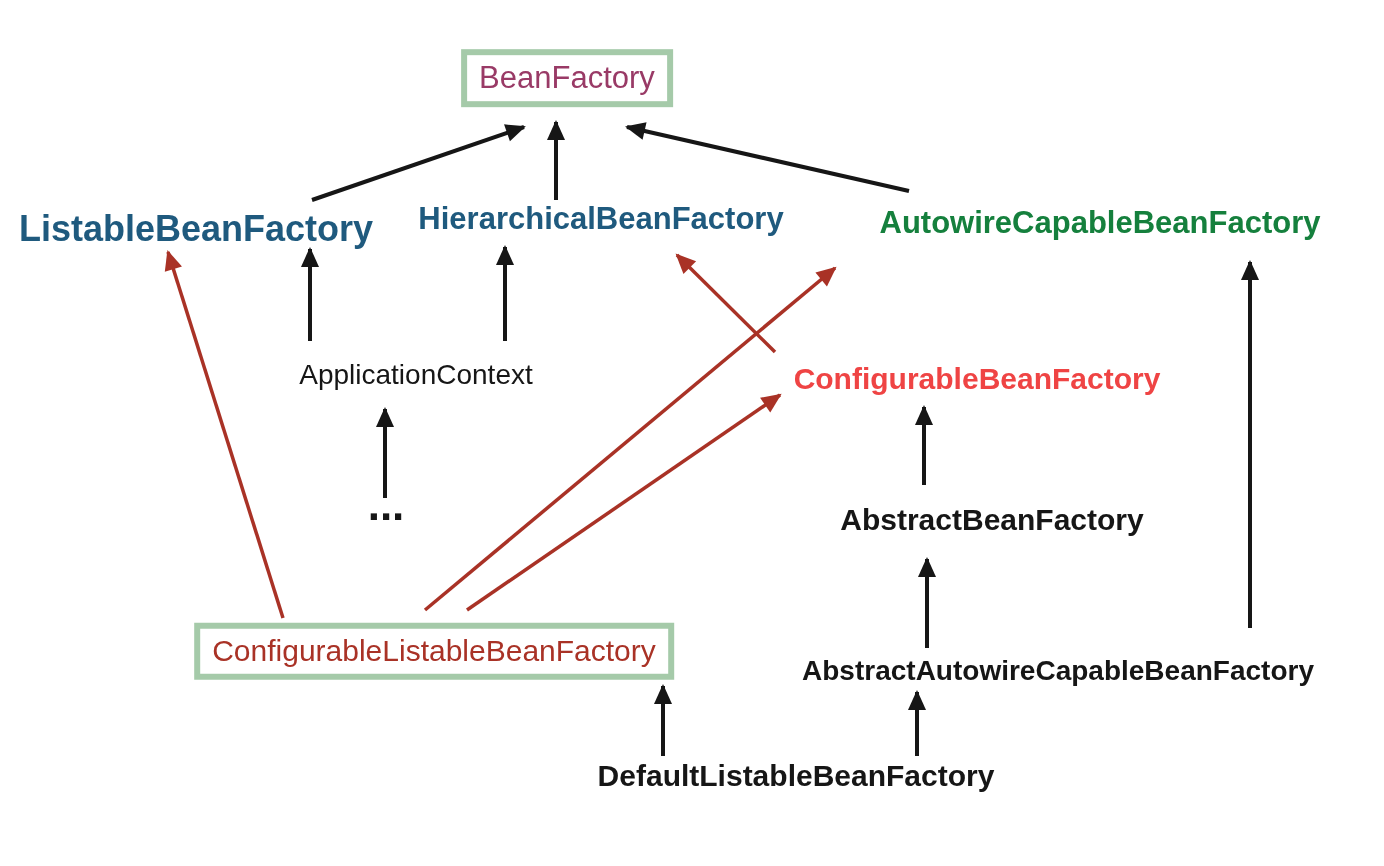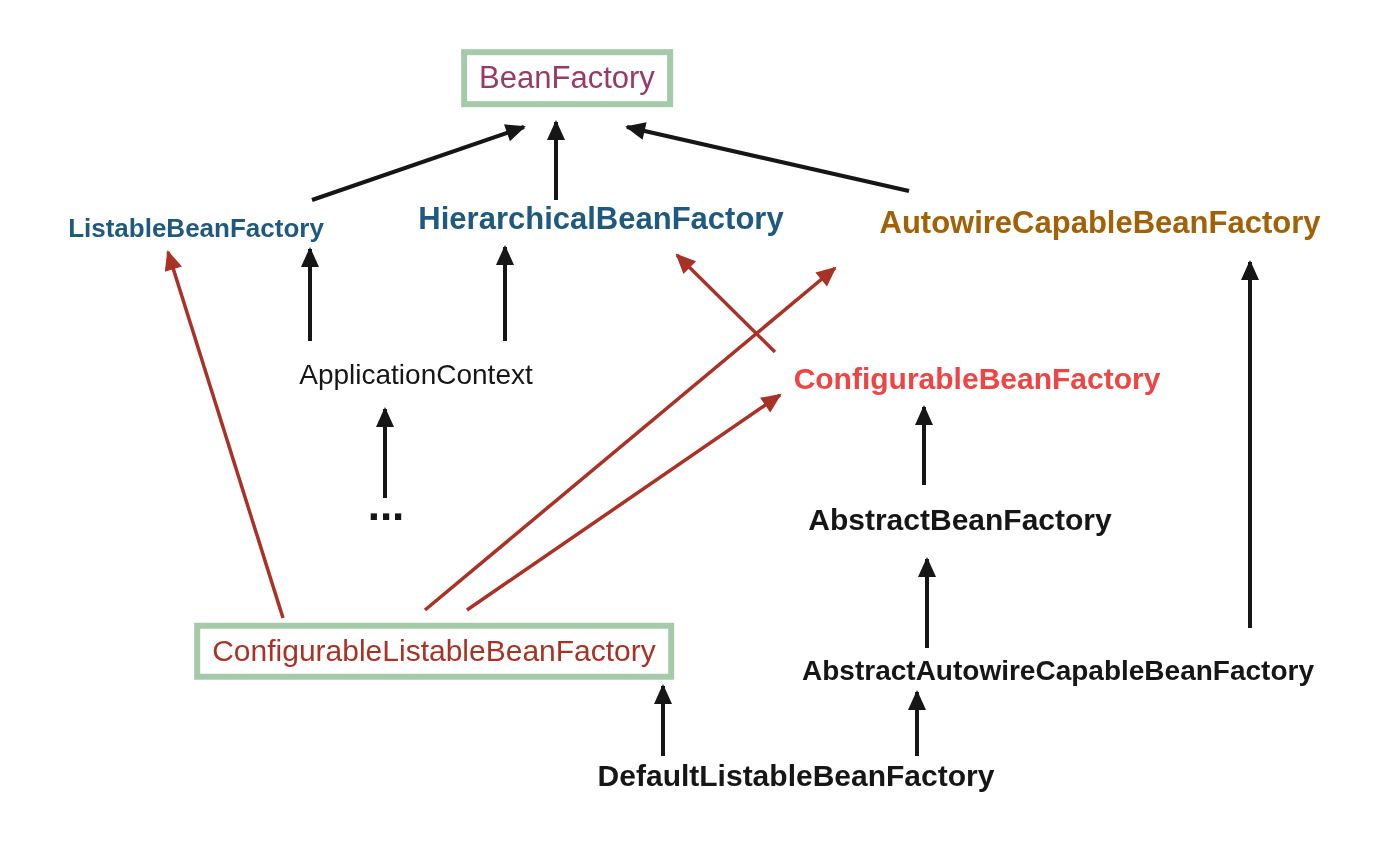--- a/index.html
+++ b/index.html
@@ -62,23 +62,23 @@
       <line x1="1250" y1="628" x2="1250" y2="262" stroke="#161616" stroke-width="4" marker-end="url(#arrow-black)"></line>
       <line x1="663" y1="756" x2="663" y2="686" stroke="#161616" stroke-width="4" marker-end="url(#arrow-black)"></line>
       <line x1="917" y1="756" x2="917" y2="692" stroke="#161616" stroke-width="4" marker-end="url(#arrow-black)"></line>
       <line x1="283" y1="618" x2="168" y2="252" stroke="#a93226" stroke-width="3.5" marker-end="url(#arrow-red)"></line>
       <line x1="425" y1="610" x2="835" y2="268" stroke="#a93226" stroke-width="3.5" marker-end="url(#arrow-red)"></line>
       <line x1="467" y1="610" x2="780" y2="395" stroke="#a93226" stroke-width="3.5" marker-end="url(#arrow-red)"></line>
       <line x1="775" y1="352" x2="677" y2="255" stroke="#a93226" stroke-width="3.5" marker-end="url(#arrow-red)"></line>
     </svg>
 
 <div class="node boxed" style="left: 567px; top: 78px; color: rgb(153, 58, 102); font-size: 31px;">BeanFactory</div>
-    <div class="node bold" style="left: 196px; top: 229px; color: rgb(31, 90, 126); font-size: 26px; text-align: right;">ListableBeanFactory</div>
+    <div class="node bold" style="left: 196px; top: 229px; color: rgb(31, 90, 126); font-size: 36px; text-align: right;">ListableBeanFactory</div>
     <div class="node bold" style="left: 601px; top: 219px; color: rgb(31, 90, 126); font-size: 31px;">HierarchicalBeanFactory</div>
-    <div class="node bold" style="left: 1100px; top: 223px; color: #a16207; font-size: 31px;">AutowireCapableBeanFactory</div>
+    <div class="node bold" style="left: 1100px; top: 223px; color: #15803d; font-size: 31px;">AutowireCapableBeanFactory</div>
     <div class="node" style="left: 416px; top: 375px; color: rgb(22, 22, 22); font-size: 28px;">ApplicationContext</div>
     <div class="node bold" style="left: 386px; top: 505px; color: rgb(22, 22, 22); font-size: 44px;">...</div>
     <div class="node bold" style="left: 977px; top: 379px; color: #ef4444; font-size: 30px;">ConfigurableBeanFactory</div>
-    <div class="node bold" style="left: 960px; top: 520px; color: rgb(22, 22, 22); font-size: 30px;">AbstractBeanFactory</div>
+    <div class="node bold" style="left: 992px; top: 520px; color: rgb(22, 22, 22); font-size: 30px;">AbstractBeanFactory</div>
     <div class="node boxed" style="left: 434px; top: 651px; color: rgb(169, 50, 38); font-size: 30px;">ConfigurableListableBeanFactory</div>
     <div class="node bold" style="left: 1058px; top: 671px; color: rgb(22, 22, 22); font-size: 28px;">AbstractAutowireCapableBeanFactory</div>
     <div class="node bold" style="left: 796px; top: 776px; color: rgb(22, 22, 22); font-size: 30px; text-align: right;">DefaultListableBeanFactory</div>
   </div>
 
 </body></html>

